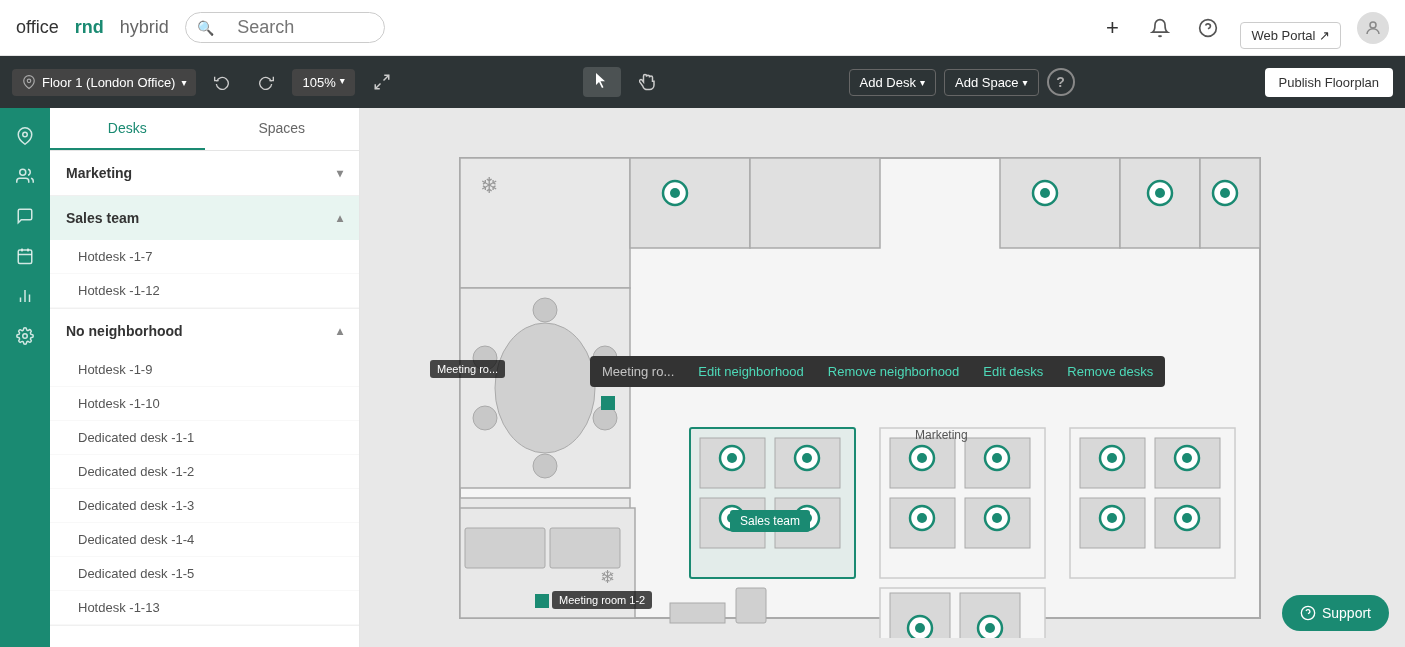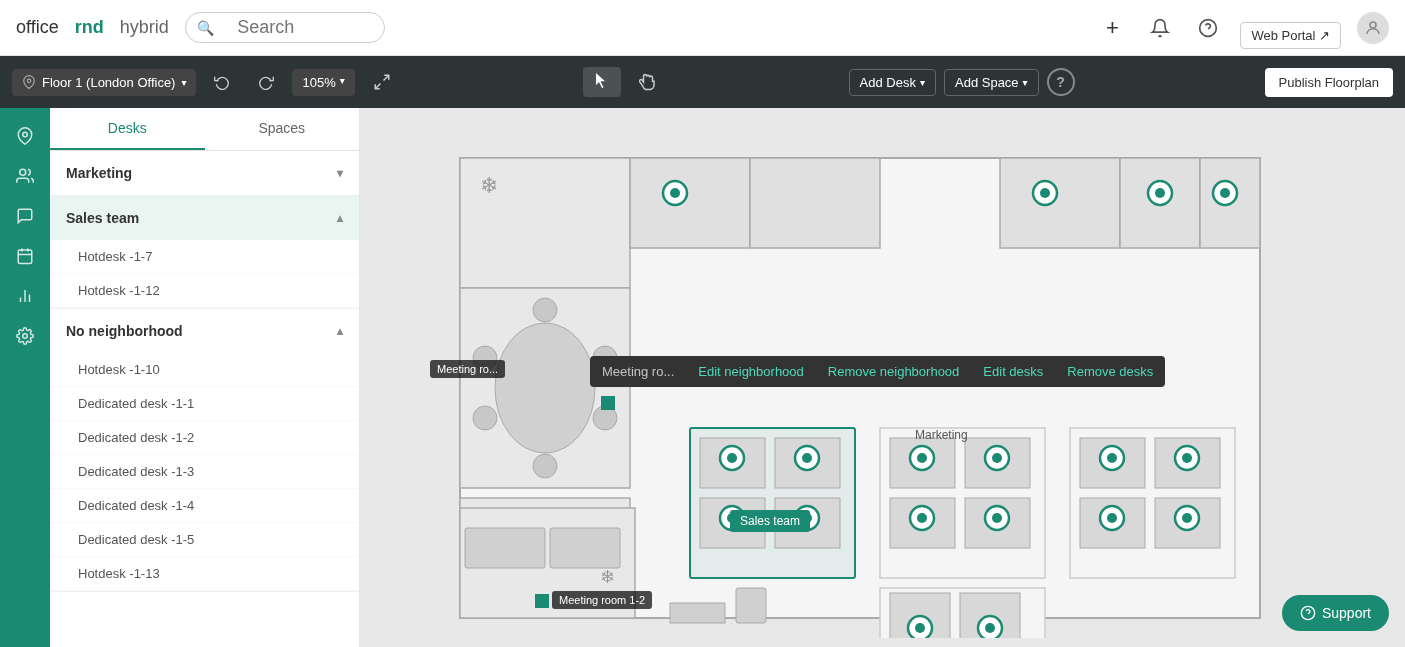--- a/index.html
+++ b/index.html
@@ -425,20 +425,21 @@
         </div>
         <div class="desk-item">Hotdesk -1-7</div>
         <div class="desk-item">Hotdesk -1-12</div>
       </div>
 
       <div class="neighborhood-group">
         <div class="neighborhood-header">
           <span>No neighborhood</span>
           <span class="chevron">▴</span>
         </div>
+        <div class="desk-item">Hotdesk -1-9</div>
         <div class="desk-item">Hotdesk -1-10</div>
         <div class="desk-item">Dedicated desk -1-1</div>
         <div class="desk-item">Dedicated desk -1-2</div>
         <div class="desk-item">Dedicated desk -1-3</div>
         <div class="desk-item">Dedicated desk -1-4</div>
         <div class="desk-item">Dedicated desk -1-5</div>
         <div class="desk-item">Hotdesk -1-13</div>
       </div>
     </div>
   </div>

